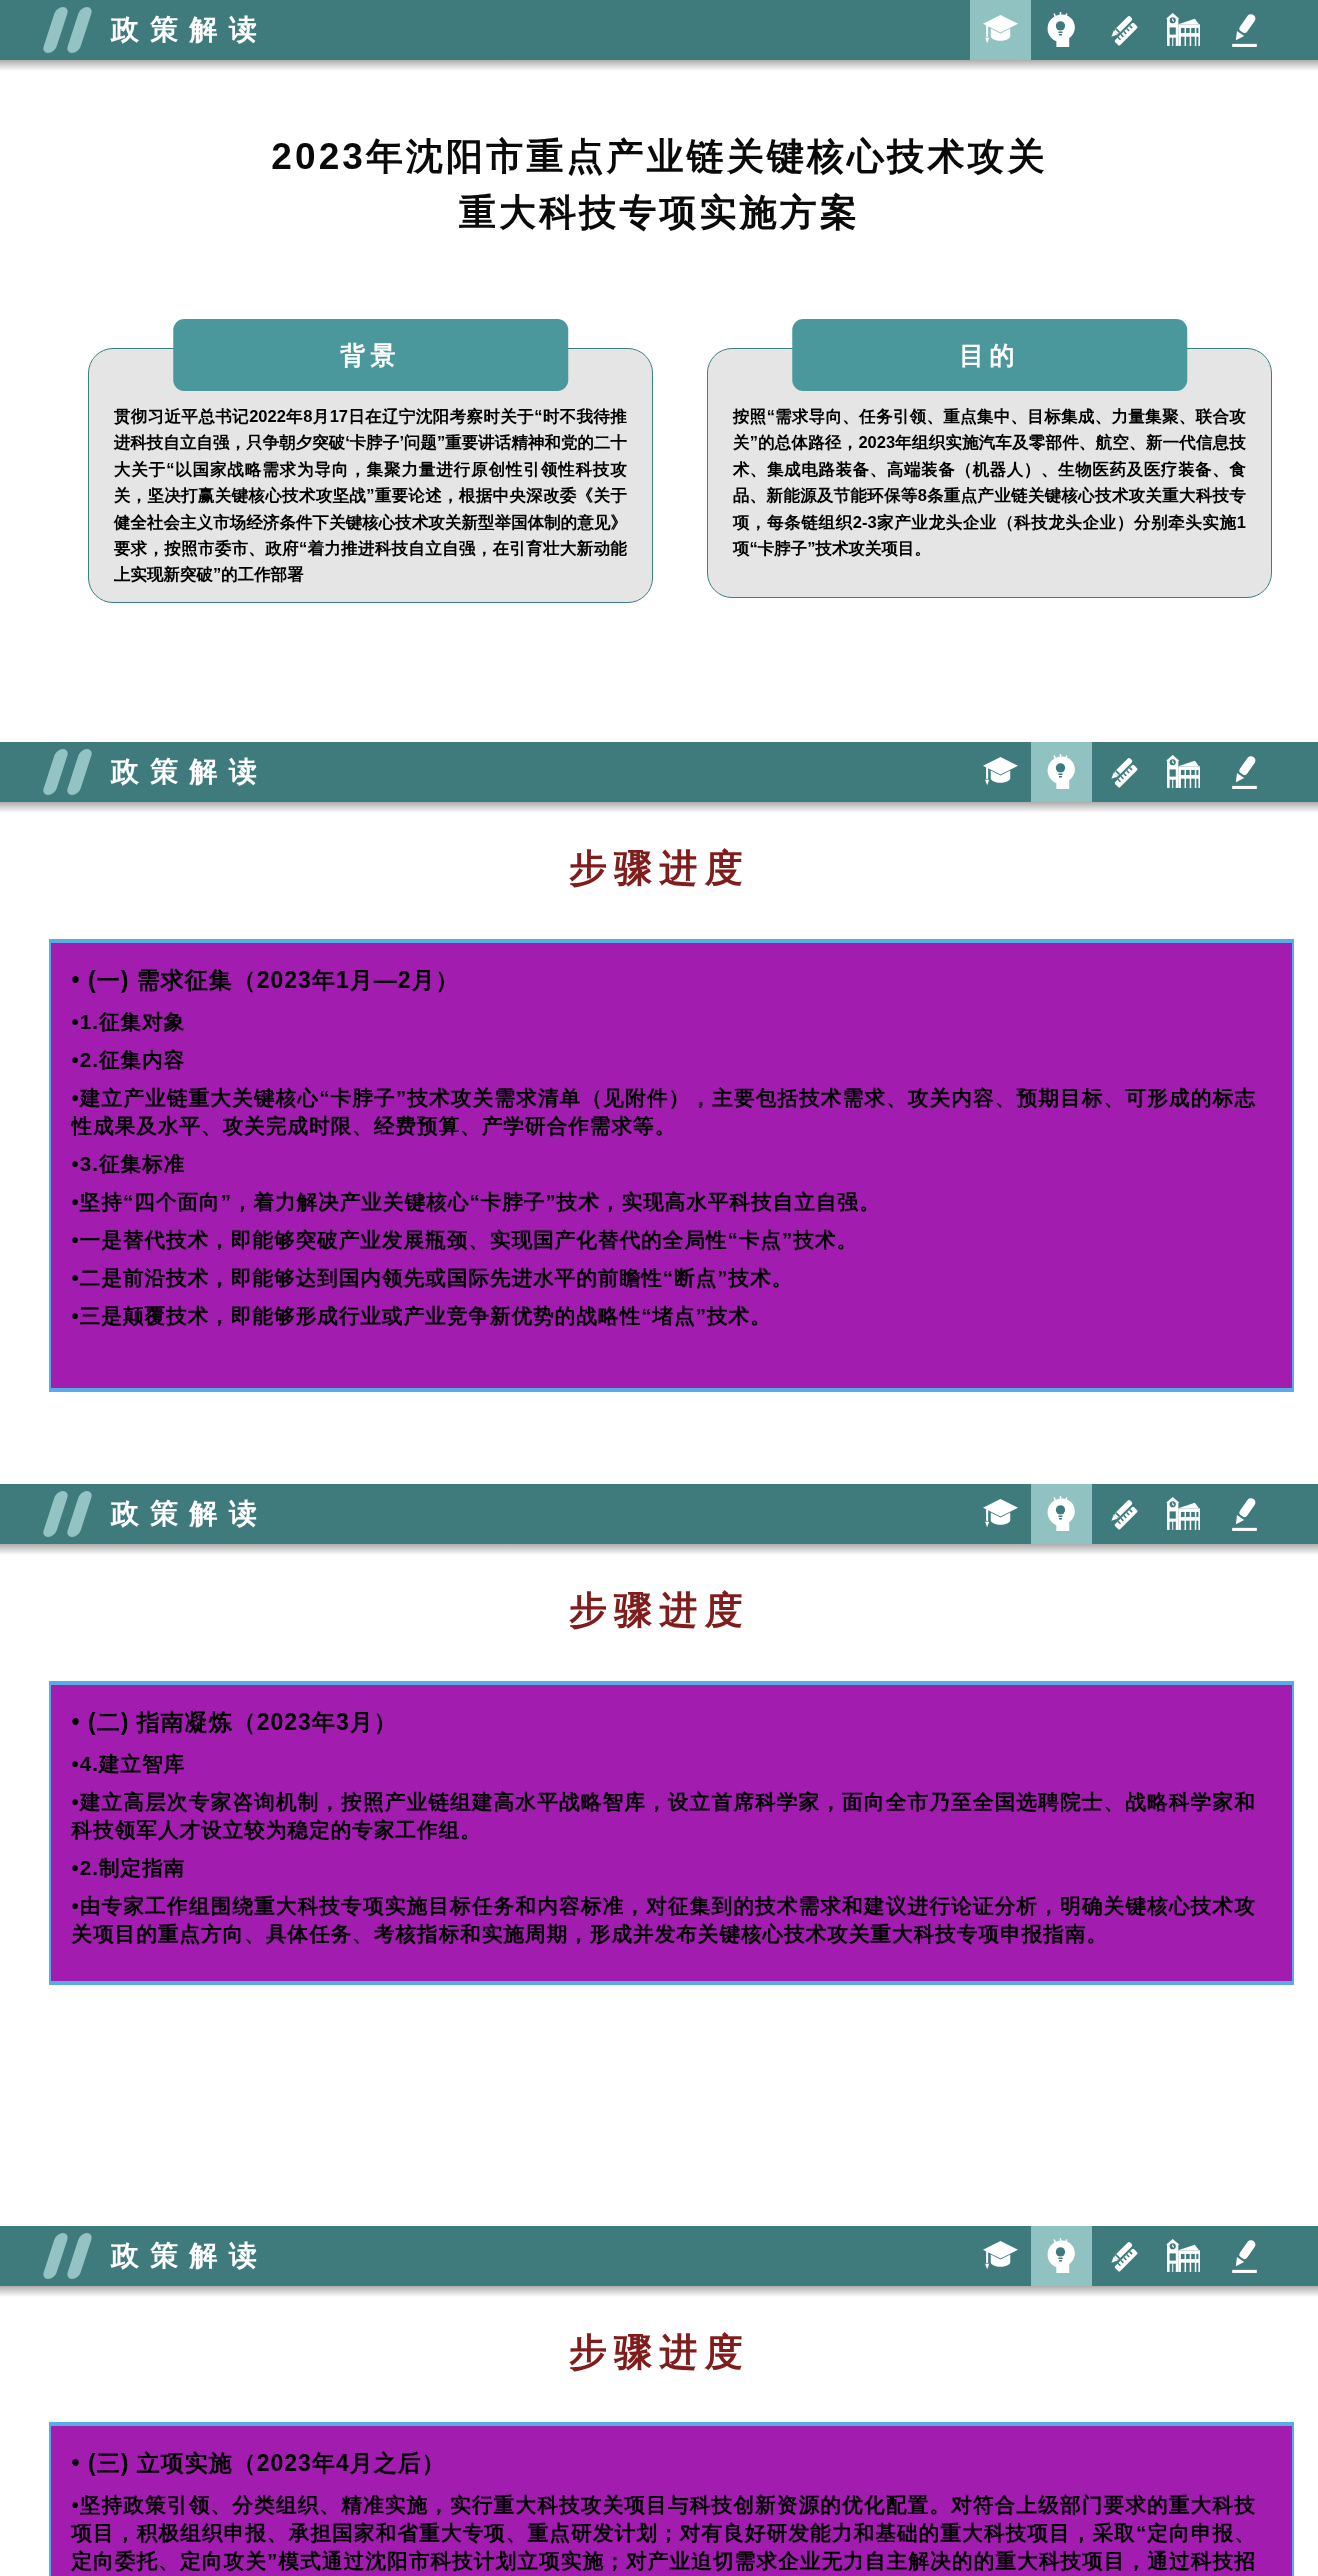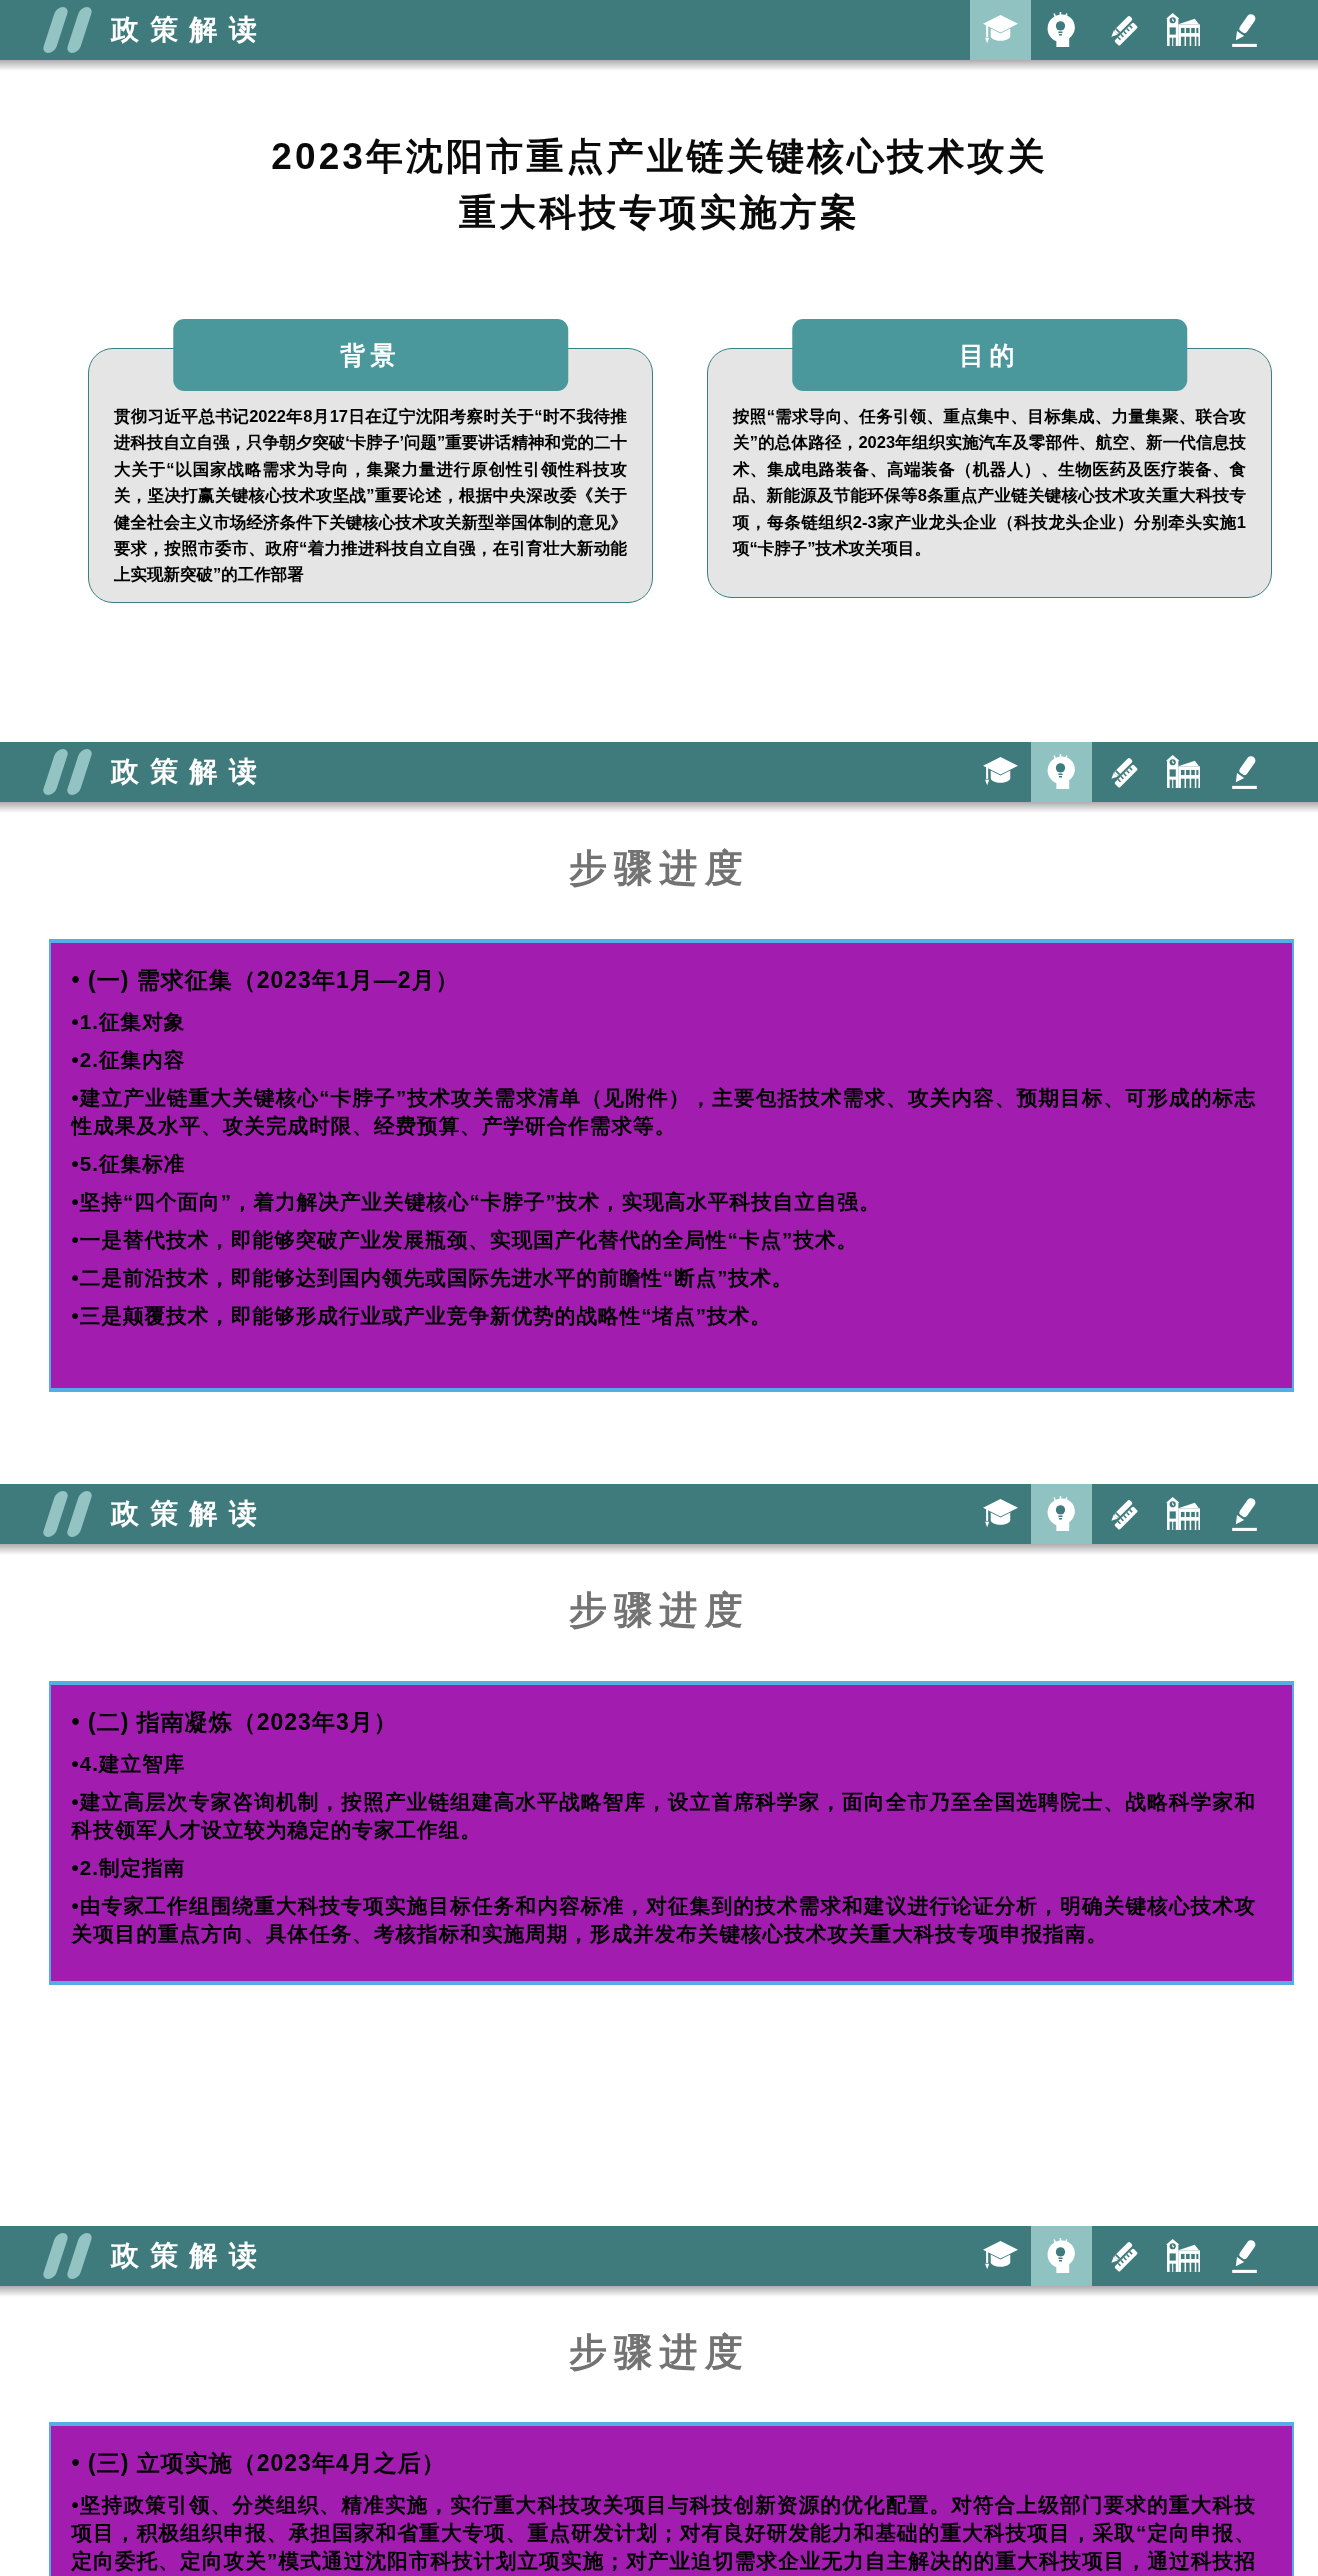--- a/index.html
+++ b/index.html
@@ -26,21 +26,21 @@
   .card-wrap{position:relative;flex:1;}
   .card{box-sizing:border-box;margin-top:29px;min-height:250px;border:1.5px solid #3A7F81;border-radius:25px;
     background:#e5e5e5;padding:54px 25px 14.4px 25px;}
   .card-tab{position:absolute;top:0;left:50%;transform:translateX(-50%);width:70%;height:72px;
     background:#4A989B;border-radius:11px;display:flex;align-items:center;justify-content:center;
     color:#fff;font-size:25px;font-weight:700;letter-spacing:5.2px;}
   .card-body{margin:0;font-size:16.5px;line-height:1.6;font-weight:600;color:#000;text-align:justify;}
 
   
   .section-title{position:absolute;top:101px;left:0;width:1319px;margin:0;text-align:center;
-    color:#737373;font-size:38px;font-weight:700;letter-spacing:7.2px;}
+    color:#7f1d1d;font-size:38px;font-weight:700;letter-spacing:7.2px;}
   .steps-box{position:absolute;left:49px;width:1245px;box-sizing:border-box;background:#a21caf;
     border:2.1px solid #57ADE3;border-top-width:4.6px;border-bottom-width:4.6px;
     padding:21.6px 36px 7.2px 20.6px;top:197px;}
   .steps-box.h2{min-height:453px;}
   .steps-box.h3{min-height:304px;}
   .steps-box.h4{min-height:187px;top:196px;}
   .step-item{margin:0 0 10.3px 0;font-size:20.6px;line-height:1.35;font-weight:600;color:#000;
     letter-spacing:1px;text-align:justify;}
   .step-item.lead{font-size:23px;margin-bottom:12.4px;}
   .side-bar{position:absolute;right:0;width:25px;height:131px;background:#344A5E;}
@@ -236,21 +236,21 @@
   </header>
   <div class="topbar-shadow"></div>
 
   <h2 class="section-title">步骤进度</h2>
 
   <div class="steps-box h2">
     <p class="step-item lead">• (一) 需求征集（2023年1月—2月）</p>
     <p class="step-item">•1.征集对象</p>
     <p class="step-item">•2.征集内容</p>
     <p class="step-item">•建立产业链重大关键核心“卡脖子”技术攻关需求清单（见附件），主要包括技术需求、攻关内容、预期目标、可形成的标志性成果及水平、攻关完成时限、经费预算、产学研合作需求等。</p>
-    <p class="step-item">•5.征集标准</p>
+    <p class="step-item">•3.征集标准</p>
     <p class="step-item">•坚持“四个面向”，着力解决产业关键核心“卡脖子”技术，实现高水平科技自立自强。</p>
     <p class="step-item">•一是替代技术，即能够突破产业发展瓶颈、实现国产化替代的全局性“卡点”技术。</p>
     <p class="step-item">•二是前沿技术，即能够达到国内领先或国际先进水平的前瞻性“断点”技术。</p>
     <p class="step-item">•三是颠覆技术，即能够形成行业或产业竞争新优势的战略性“堵点”技术。</p>
   </div>
   <div class="side-bar p2"></div>
 </section>
 
 <section class="slide">
   <header class="topbar">

